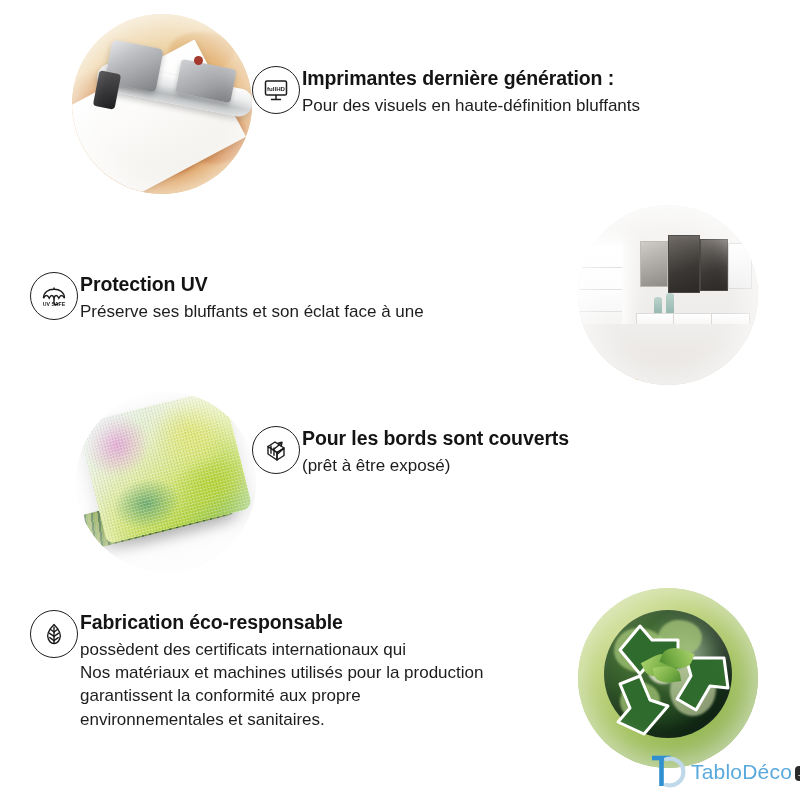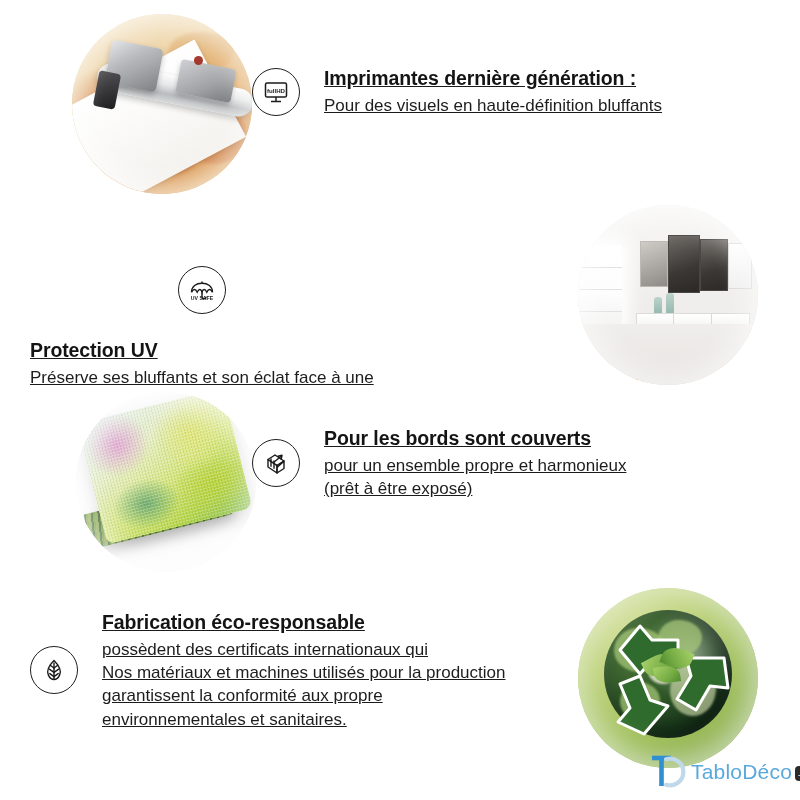--- a/index.html
+++ b/index.html
@@ -311,23 +311,22 @@
   .eco-leaf {
     position: absolute;
     border-radius: 0 62% 0 62%;
     background: linear-gradient(140deg, #a7d06a 0%, #76ad44 60%, #4f8c31 100%);
   }
 
   
   .feature {
     position: absolute;
     display: flex;
-    align-items: center;
-    gap: 24px;
-    text-decoration: underline;
+    align-items: flex-start;
+    gap: 2px;
   }
   .icon-circle {
     flex: 0 0 auto;
     width: 46px;
     height: 46px;
     border-radius: 50%;
     border: 1.6px solid #1f1f1f;
     background: #ffffff;
     display: flex;
     align-items: center;
@@ -349,21 +348,21 @@
   .feature-desc {
     font-size: 17px;
     font-weight: 400;
     line-height: 1.37;
     color: #1d1d1d;
     margin: 0;
   }
   .feature-desc span { display: block; white-space: nowrap; }
 
   #feature-print  { left: 252px; top: 66px;  }
-  #feature-uv     { left: 30px;  top: 266px; flex-direction: column; }
+  #feature-uv     { left: 30px;  top: 272px; }
   #feature-edges  { left: 252px; top: 426px; }
   #feature-eco    { left: 30px;  top: 610px; }
 
   
   #brand-logo {
     position: absolute;
     left: 646px;
     top: 752px;
     display: flex;
     align-items: center;
@@ -511,21 +510,20 @@
         <path d="M10 11 L10 18.2"></path>
         <path d="M13 13 L13 20.2"></path>
         <path d="M12.5 14.5 L20.5 8"></path>
         <path d="M17 8.2 L21 7.3 L20.2 11.3"></path>
         <path d="M16.5 19 L22.5 13.8"></path>
       </svg>
     </div>
     <div class="feature-text">
       <p class="feature-title">Pour les bords sont couverts</p>
       <p class="feature-desc">
-        <span>pour un ensemble propre et harmonieux</span>
         <span>(prêt à être exposé)</span>
       </p>
     </div>
   </div>
 
   <div class="feature" id="feature-eco">
     <div class="icon-circle">
       <svg width="30" height="30" viewBox="0 0 30 30" fill="none" stroke="#1b1b1b" stroke-width="1.4" stroke-linejoin="round" stroke-linecap="round">
         <path d="M15 5.5 C20.5 11 22.5 16 20.6 20.1 C19.2 23.2 17.2 24.5 15 24.5
                  C12.8 24.5 10.8 23.2 9.4 20.1 C7.5 16 9.5 11 15 5.5 Z"></path>

